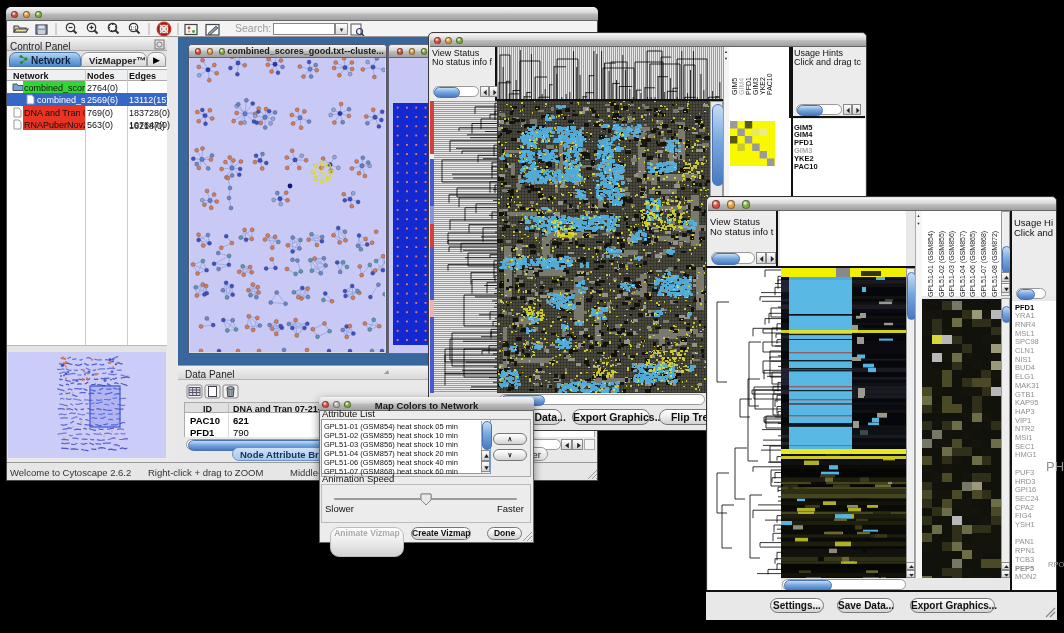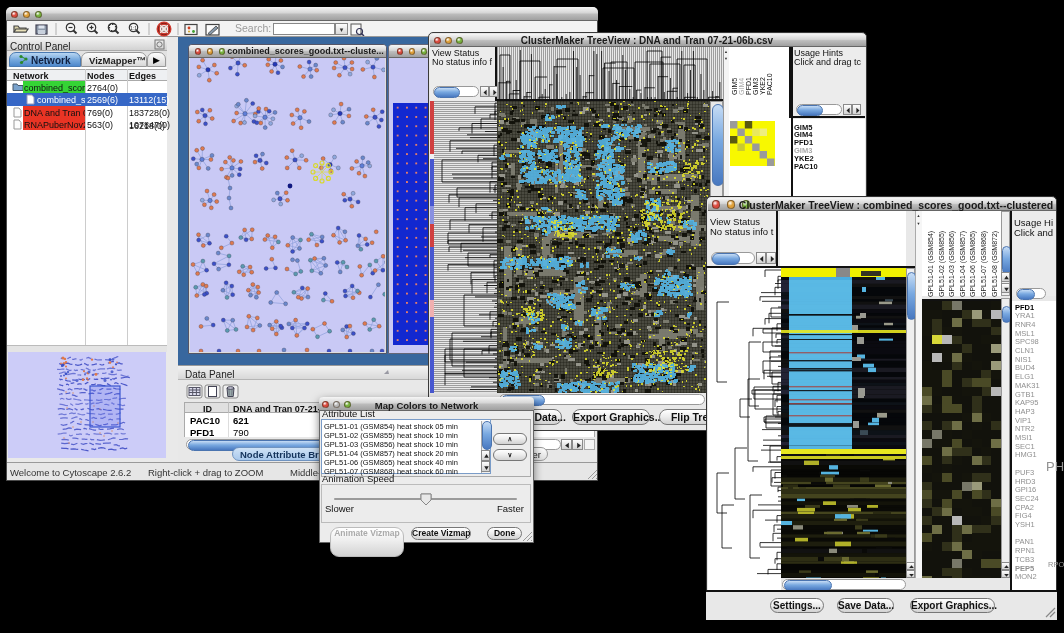--- a/index.html
+++ b/index.html
@@ -983,21 +983,20 @@
       </svg>
     </div>
 <div class="abs" style="left:584px;top:439px;width:11px;height:11px;background:#f4f4f4;border:1px solid #aaa;box-sizing:border-box;"></div>
 <div class="abs" style="left:232px;top:447px;width:158px;height:14px;background:linear-gradient(#cfe2f6,#a8c8ec);border:1.2px solid #6f93c0;border-radius:8px;box-sizing:border-box;font-size:9.5px;font-weight:bold;color:#13325a;text-align:left;padding-left:7px;line-height:13px;">Node Attribute Browser</div>
 <div class="abs" style="left:400px;top:447px;width:148px;height:14px;background:linear-gradient(#fdfdfd,#ddd);border:1.2px solid #999;border-radius:8px;box-sizing:border-box;font-size:9.5px;color:#222;text-align:right;padding-right:6px;line-height:13px;">Edge Attribute Browser</div>
 <div class="abs" style="left:428px;top:32px;width:439px;height:399px;background:#e8e8e8;border:1.5px solid #3a3a3a;box-sizing:border-box;border-radius:5px 5px 0 0;"></div>
 <div class="abs tb" style="left:429.5px;top:33.5px;width:436px;height:13px;border-radius:4px 4px 0 0;"></div>
 <div class="tl" style="left:433.5px;top:36.5px;width:7.0px;height:7.0px;background:radial-gradient(circle at 35% 30%, #fff 0%, #da4a3f 45%, #da4a3f);border:1px solid rgba(60,40,20,.55);"></div>
 <div class="tl" style="left:444.5px;top:36.5px;width:7.0px;height:7.0px;background:radial-gradient(circle at 35% 30%, #fff 0%, #dfa03a 45%, #dfa03a);border:1px solid rgba(60,40,20,.55);"></div>
 <div class="tl" style="left:455.5px;top:36.5px;width:7.0px;height:7.0px;background:radial-gradient(circle at 35% 30%, #fff 0%, #77b23e 45%, #77b23e);border:1px solid rgba(60,40,20,.55);"></div>
-<div class="ttl" style="left:429px;top:35px;width:436px;font-size:10px;">ClusterMaker TreeView : DNA and Tran 07-21-06b.csv</div>
 <div class="abs" style="left:430px;top:47px;width:67px;height:54px;background:#ececec;border-right:2px solid #111;box-sizing:border-box;"></div>
 <div class="t" style="left:432px;top:48px;font-size:9px;color:#111;font-weight:normal;">View Status</div>
 <div class="t" style="left:432px;top:57px;font-size:9px;color:#111;font-weight:normal;">No status info f</div>
 <div class="pill" style="left:433px;top:86px;width:46px;height:11px;"></div>
 <div class="pth" style="left:434px;top:87px;width:24px;height:9px;"></div>
 <div class="abs" style="left:480px;top:86px;width:9px;height:11px;background:linear-gradient(#fefefe,#d2d2d2);border:1px solid #8a8a8a;box-sizing:border-box;line-height:0;">
       <svg style="display:block" width="7" height="9">
         <polygon points="5.6,2.8 5.6,8.2 2.5,5.5" fill="#222"></polygon>
       </svg>
     </div>
@@ -1079,21 +1078,20 @@
 <div class="abs" style="left:430px;top:406px;width:435px;height:23.5px;background:#e8e8e8;"></div>
 <div class="btn" style="left:440px;top:409px;width:60px;height:16px;font-size:10.5px;line-height:14px;">Settings...</div>
 <div class="btn" style="left:506px;top:409px;width:56px;height:16px;font-size:10.5px;line-height:14px;">Save Data...</div>
 <div class="btn" style="left:572px;top:409px;width:78px;height:16px;font-size:10.5px;line-height:14px;">Export Graphics...</div>
 <div class="btn" style="left:659px;top:409px;width:102px;height:16px;font-size:10.5px;line-height:14px;">Flip Tree Nodes</div>
 <div class="abs" style="left:706px;top:196px;width:351px;height:424px;background:#e8e8e8;border:1.5px solid #333;box-sizing:border-box;border-radius:5px 5px 0 0;"></div>
 <div class="abs tb" style="left:707.5px;top:197.5px;width:348px;height:13.5px;border-radius:4px 4px 0 0;"></div>
 <div class="tl" style="left:711.8px;top:200.3px;width:8.4px;height:8.4px;background:radial-gradient(circle at 35% 30%, #fff 0%, #da4a3f 45%, #da4a3f);border:1px solid rgba(60,40,20,.55);"></div>
 <div class="tl" style="left:726.8px;top:200.3px;width:8.4px;height:8.4px;background:radial-gradient(circle at 35% 30%, #fff 0%, #dfa03a 45%, #dfa03a);border:1px solid rgba(60,40,20,.55);"></div>
 <div class="tl" style="left:741.8px;top:200.3px;width:8.4px;height:8.4px;background:radial-gradient(circle at 35% 30%, #fff 0%, #77b23e 45%, #77b23e);border:1px solid rgba(60,40,20,.55);"></div>
-<div class="ttl" style="left:737px;top:199px;width:318px;font-size:10.5px;">ClusterMaker TreeView : combined_scores_good.txt--clustered</div>
 <div class="abs" style="left:708px;top:211px;width:70px;height:56px;background:#ececec;border-right:2px solid #111;box-sizing:border-box;"></div>
 <div class="t" style="left:710px;top:216px;font-size:9.5px;color:#111;font-weight:normal;">View Status</div>
 <div class="t" style="left:710px;top:226px;font-size:9.5px;color:#111;font-weight:normal;">No status info t</div>
 <div class="pill" style="left:711px;top:252px;width:44px;height:12px;"></div>
 <div class="pth" style="left:712px;top:253px;width:26px;height:10px;"></div>
 <div class="abs" style="left:756px;top:252px;width:10px;height:12px;background:linear-gradient(#fefefe,#d2d2d2);border:1px solid #8a8a8a;box-sizing:border-box;line-height:0;">
       <svg style="display:block" width="8" height="10">
         <polygon points="6.2,3.0 6.2,9.0 2.8,6.0" fill="#222"></polygon>
       </svg>
     </div>

